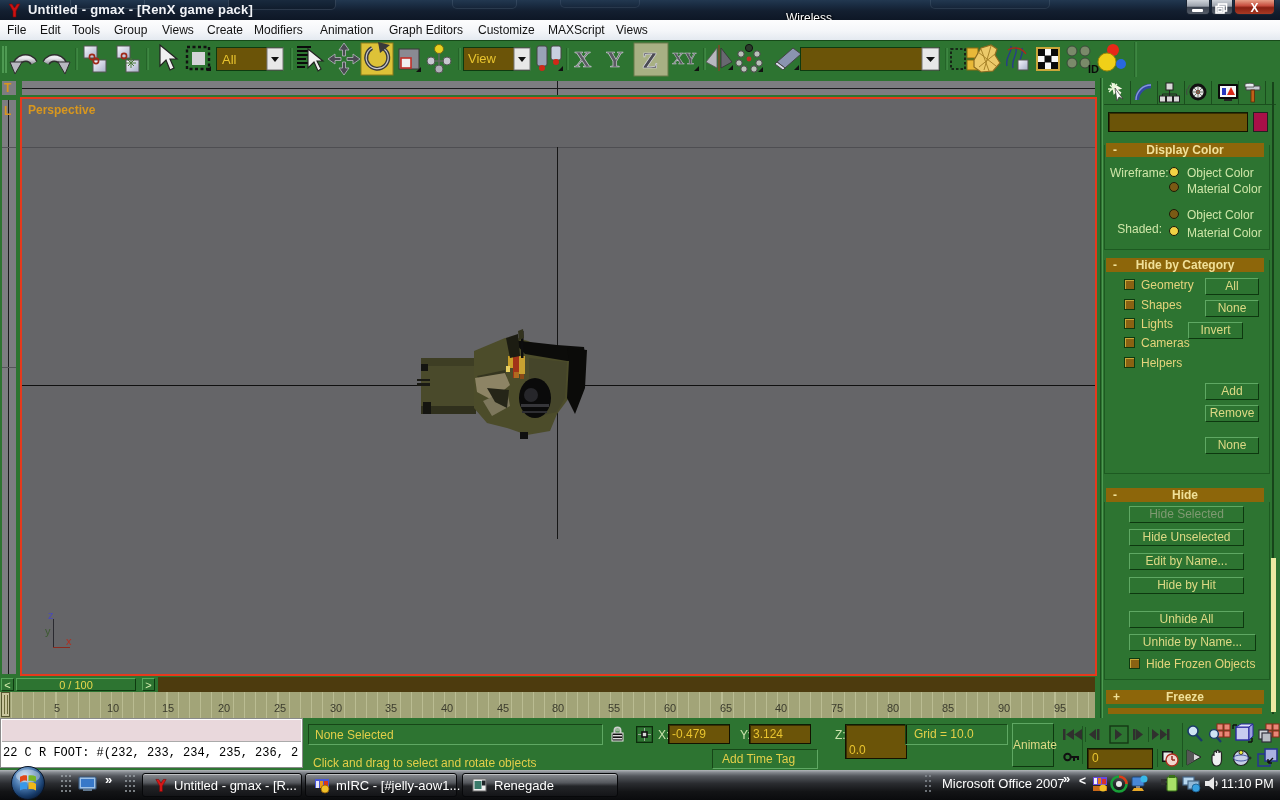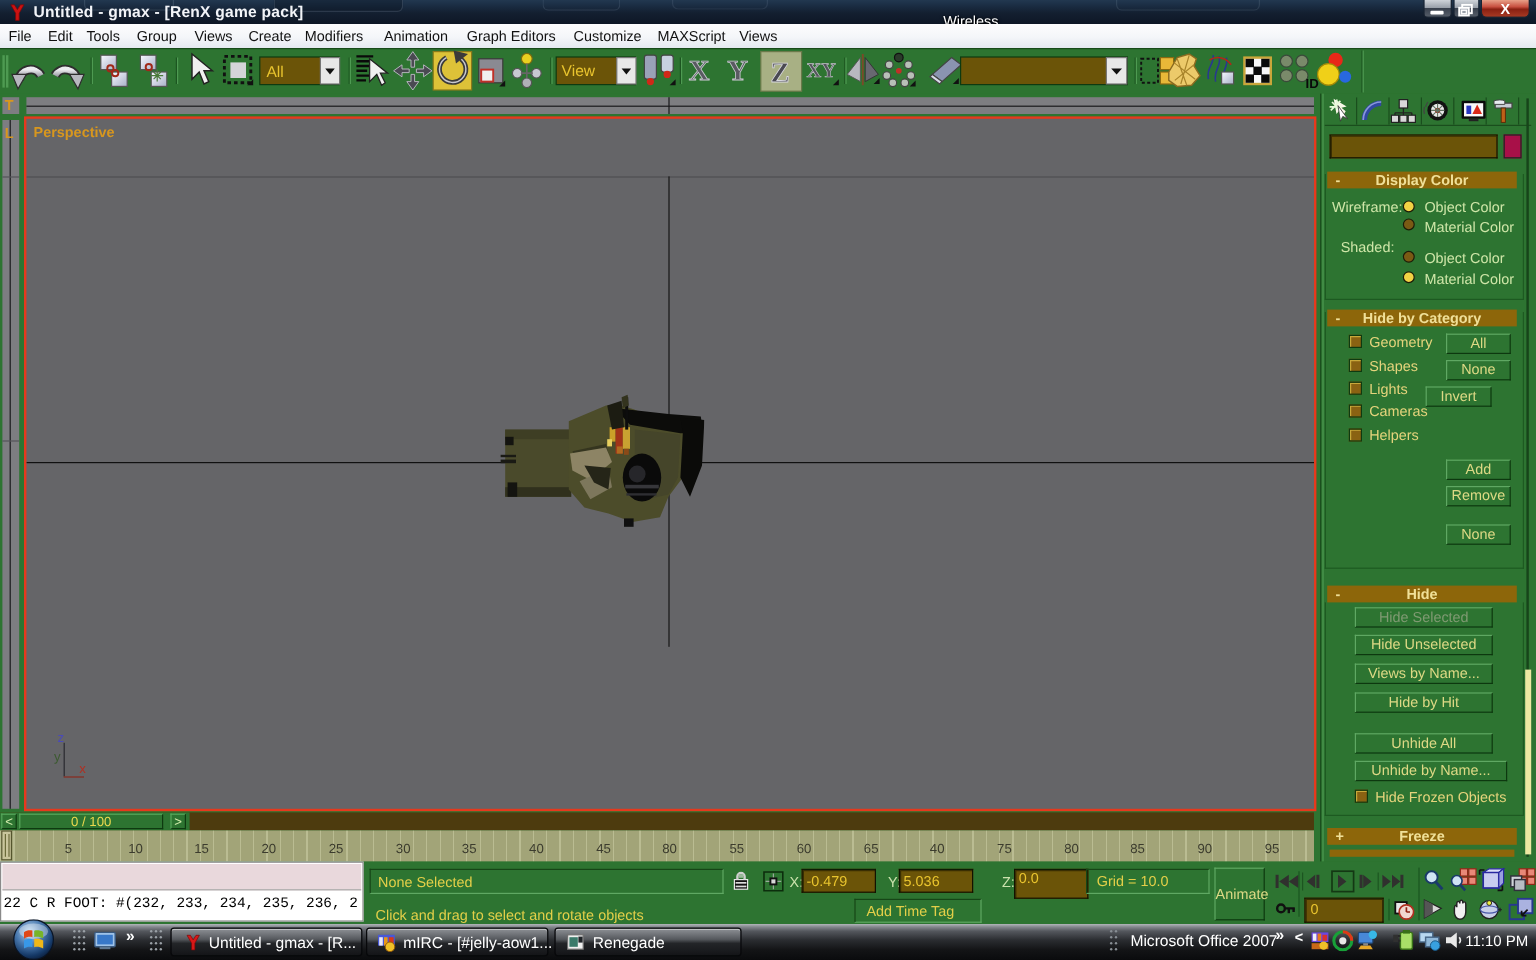--- a/index.html
+++ b/index.html
@@ -471,21 +471,21 @@
     <div class="abs" style="left:153px;top:34px;width:15px;height:20px;background:#a81048;border:1px solid #222"></div>
 
     <div class="abs" style="left:4px;top:67px;width:166px;height:105px;border:1px solid #1d5a21;border-top:none"></div>
     <div class="rollhead" style="top:65px">Display Color</div>
       <div class="rollmark" style="top:65px">-</div>
     <div class="plabel" style="left:10px;top:88px;width:52px;text-align:right;color:#cfe6a8">Wireframe:</div>
     <div class="radio sel" style="left:69px;top:89px"></div>
     <div class="plabel" style="left:87px;top:88px;color:#cfe6a8">Object Color</div>
     <div class="radio" style="left:69px;top:104px"></div>
     <div class="plabel" style="left:87px;top:104px;color:#cfe6a8">Material Color</div>
-    <div class="plabel" style="left:10px;top:121px;width:52px;text-align:right;color:#cfe6a8">Shaded:</div>
+    <div class="plabel" style="left:10px;top:144px;width:52px;text-align:right;color:#cfe6a8">Shaded:</div>
     <div class="radio" style="left:69px;top:131px"></div>
     <div class="plabel" style="left:87px;top:130px;color:#cfe6a8">Object Color</div>
     <div class="radio sel" style="left:69px;top:148px"></div>
     <div class="plabel" style="left:87px;top:148px;color:#cfe6a8">Material Color</div>
 
     <div class="abs" style="left:4px;top:182px;width:166px;height:214px;border:1px solid #1d5a21;border-top:none"></div>
     <div class="rollhead" style="top:180px">Hide by Category</div>
       <div class="rollmark" style="top:180px">-</div>
     <div class="chk" style="left:24px;top:201px"></div>
       <div class="plabel" style="left:41px;top:200px">Geometry</div>
@@ -502,21 +502,21 @@
     <div class="gbtn" style="left:88px;top:244px;width:55px;height:17px">Invert</div>
     <div class="gbtn" style="left:105px;top:305px;width:54px;height:17px">Add</div>
     <div class="gbtn" style="left:105px;top:327px;width:54px;height:17px">Remove</div>
     <div class="gbtn" style="left:105px;top:359px;width:54px;height:17px">None</div>
 
     <div class="abs" style="left:4px;top:424px;width:166px;height:178px;border:1px solid #1d5a21;border-top:none"></div>
     <div class="rollhead" style="top:410px">Hide</div>
       <div class="rollmark" style="top:410px">-</div>
     <div class="gbtn" style="left:29px;top:428px;width:115px;height:17px;color:#7f9a72">Hide Selected</div>
     <div class="gbtn" style="left:29px;top:451px;width:115px;height:17px">Hide Unselected</div>
-    <div class="gbtn" style="left:29px;top:475px;width:115px;height:17px">Views by Name...</div>
+    <div class="gbtn" style="left:29px;top:475px;width:115px;height:17px">Edit by Name...</div>
     <div class="gbtn" style="left:29px;top:499px;width:115px;height:17px">Hide by Hit</div>
     <div class="gbtn" style="left:29px;top:533px;width:115px;height:17px">Unhide All</div>
     <div class="gbtn" style="left:29px;top:556px;width:127px;height:17px">Unhide by Name...</div>
     <div class="chk" style="left:29px;top:580px"></div>
       <div class="plabel" style="left:46px;top:579px">Hide Frozen Objects</div>
 
     <div class="rollhead" style="top:612px">Freeze</div>
       <div class="rollmark" style="top:612px">+</div>
     <div class="abs" style="left:8px;top:630px;width:154px;height:6px;background:#8d660a"></div>
 
@@ -546,23 +546,23 @@
   <svg class="abs" style="left:636px;top:8px" width="17" height="17" viewBox="0 0 17 17">
     <rect x="0.5" y="0.5" width="16" height="16" fill="none" stroke="#0c2c0c" stroke-width="1.6"></rect>
     <line x1="8.5" y1="2" x2="8.5" y2="15" stroke="#9aa89a" stroke-width="1"></line>
     <line x1="2" y1="8.5" x2="15" y2="8.5" stroke="#9aa89a" stroke-width="1"></line>
     <rect x="6" y="6" width="5" height="5" fill="#d8d8d8" stroke="#111" stroke-width="1.6"></rect>
   </svg>
 
   <div class="abs palegx" style="left:658px;top:10px">X:</div>
   <div class="abs olivefield" style="left:668px;top:6px;width:62px;height:20px;padding:2px 0 0 3px">-0.479</div>
   <div class="abs palegx" style="left:740px;top:10px">Y:</div>
-  <div class="abs olivefield" style="left:749px;top:6px;width:62px;height:20px;padding:2px 0 0 3px">5.036</div>
+  <div class="abs olivefield" style="left:749px;top:6px;width:62px;height:20px;padding:2px 0 0 3px">3.124</div>
   <div class="abs palegx" style="left:835px;top:10px">Z:</div>
-  <div class="abs olivefield" style="left:845px;top:6px;width:62px;height:25px;padding:0 0 0 3px">0.0</div>
+  <div class="abs olivefield" style="left:845px;top:6px;width:62px;height:35px;padding:18px 0 0 3px">0.0</div>
   <div class="abs sunken goldtx" style="left:905px;top:6px;width:103px;height:21px;padding:2px 0 0 8px">Grid = 10.0</div>
 
   <div class="abs sunken goldtx" style="left:712px;top:31px;width:106px;height:20px;padding:2px 0 0 9px">Add Time Tag</div>
 
   <div class="abs gbtn" style="left:1012px;top:5px;width:42px;height:44px;padding-top:14px">Animate</div>
 
   <svg class="abs" style="left:1060px;top:7px" width="120" height="20" viewBox="0 0 120 20">
     <g fill="#30302e">
       <rect x="3" y="4" width="2.5" height="11"></rect>
         <polygon points="14,4 6,9.5 14,15"></polygon>

